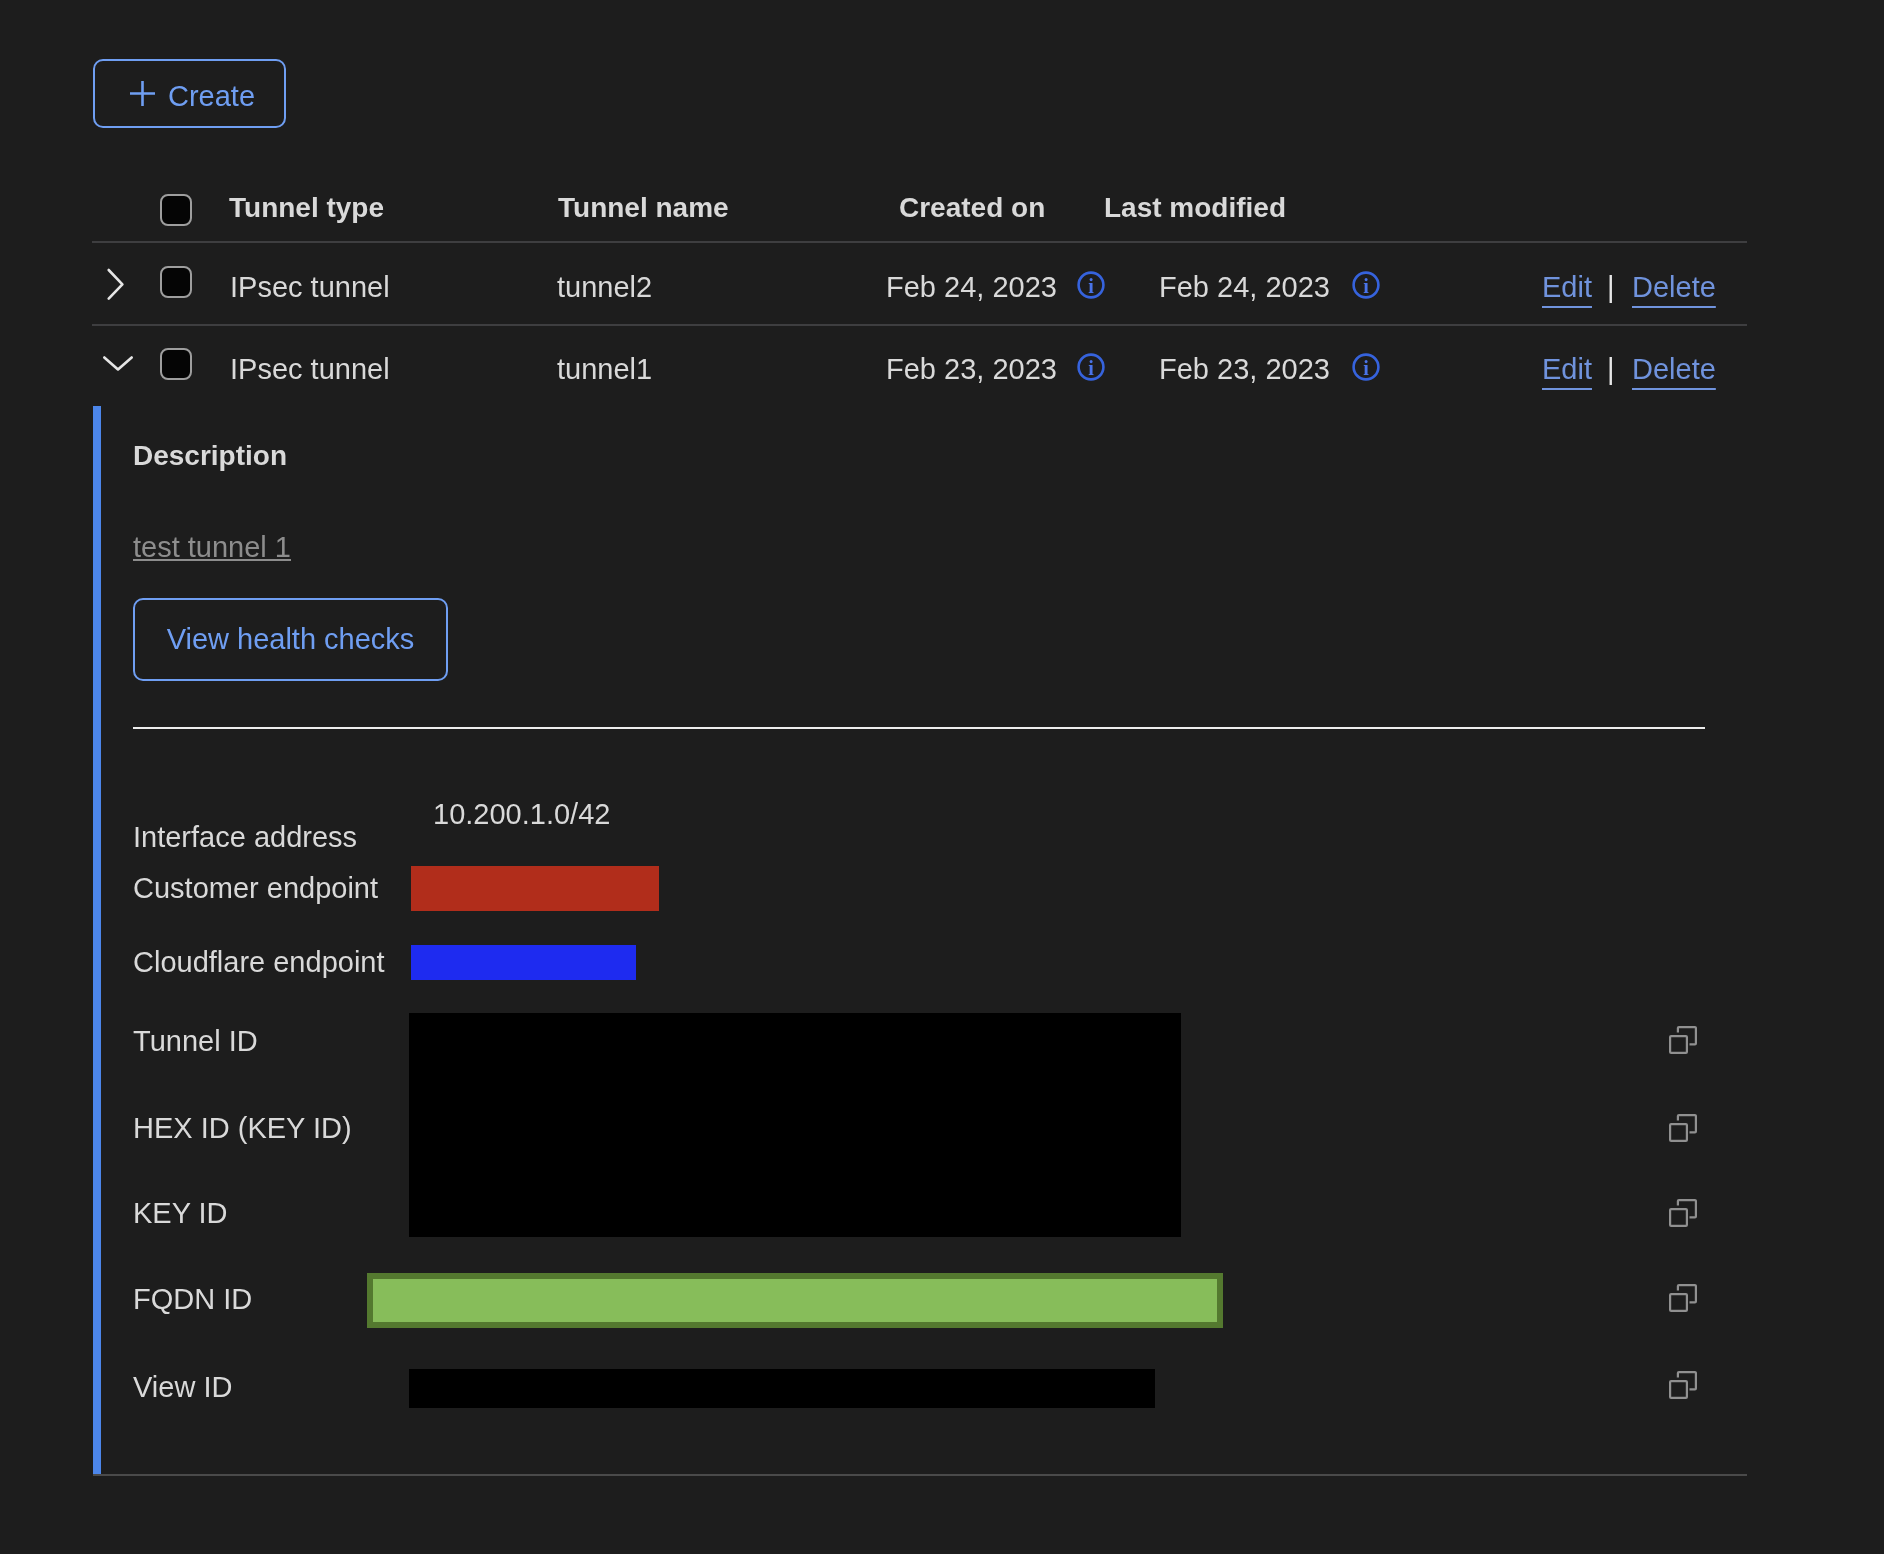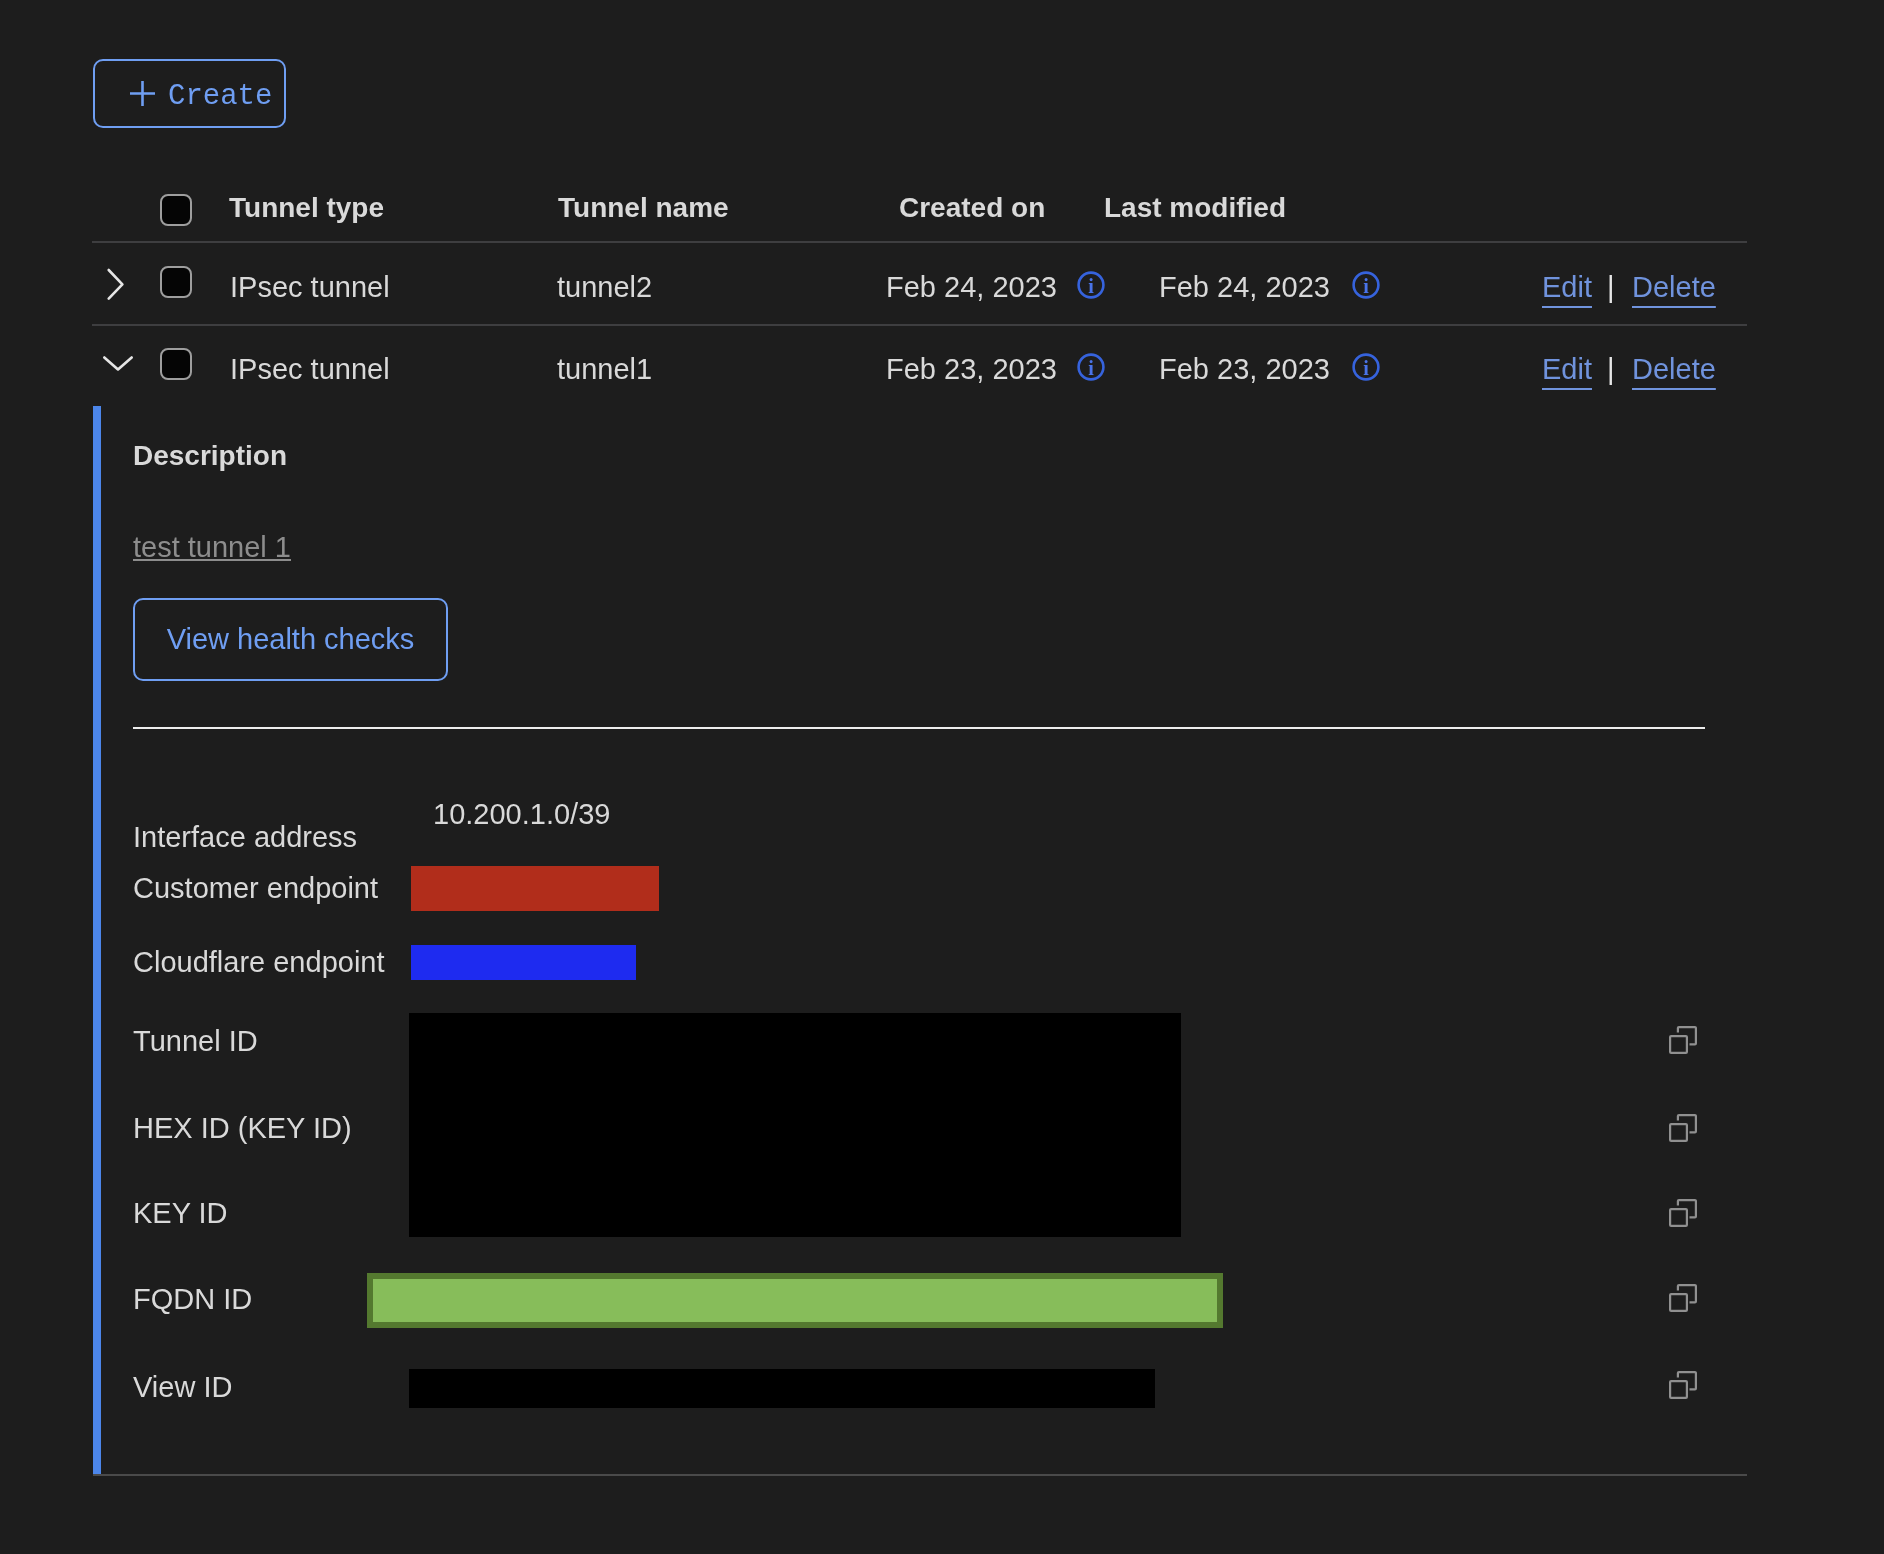--- a/index.html
+++ b/index.html
@@ -18,21 +18,21 @@
   .hline{position:absolute;height:2px;}
   .cbx{position:absolute;width:28px;height:28px;border:2px solid #9e9e9e;border-radius:8px;background:#050505;}
 </style>
 </head>
 <body>
 
 <div class="abs" style="left:93px;top:59px;width:193px;height:69px;border:2px solid #6f9ef2;border-radius:10px;box-sizing:border-box;"></div>
 <svg class="abs" style="left:129px;top:80px;" width="27" height="27" viewBox="0 0 27 27">
     <path d="M13.5 1 V26 M1 13.5 H26" stroke="#6f9ef2" stroke-width="2.6" fill="none"></path>
   </svg>
-<div class="txt" style="left:168px;top:76px;color:#6f9ef2;font-family:Liberation Mono, monospace;">Create</div>
+<div class="txt" style="left:168px;top:76px;color:#6f9ef2;">Create</div>
 
 <div class="cbx" style="left:160px;top:194px;"></div>
 <div class="txt bold" style="left:229px;top:188px;">Tunnel type</div>
 <div class="txt bold" style="left:558px;top:188px;">Tunnel name</div>
 <div class="txt bold" style="left:887px;top:188px;margin-left:12px;">Created on</div>
 <div class="txt bold" style="left:1104px;top:188px;">Last modified</div>
 
 <div class="hline" style="left:92px;top:241px;width:1655px;background:#3e3e40;"></div>
 <div class="hline" style="left:92px;top:324px;width:1655px;background:#3e3e40;"></div>
 
@@ -79,21 +79,21 @@
 <div class="abs" style="left:93px;top:406px;width:8px;height:1068px;background:#4c86ea;"></div>
 
 <div class="txt bold" style="left:133px;top:436px;">Description</div>
 <div class="txt" style="left:133px;top:527px;color:#8d8d8d;text-decoration:underline;">test tunnel 1</div>
 
 <div class="abs" style="left:133px;top:598px;width:315px;height:83px;border:2px solid #6f9ef2;border-radius:10px;box-sizing:border-box;display:flex;align-items:center;justify-content:center;color:#6f9ef2;font-size:29px;">View health checks</div>
 
 <div class="hline" style="left:133px;top:727px;width:1572px;background:#ececec;"></div>
 
 <div class="txt" style="left:133px;top:817px;">Interface address</div>
-<div class="txt" style="left:433px;top:794px;">10.200.1.0/39</div>
+<div class="txt" style="left:433px;top:794px;">10.200.1.0/42</div>
 
 <div class="txt" style="left:133px;top:868px;">Customer endpoint</div>
 <div class="abs" style="left:411px;top:866px;width:248px;height:45px;background:#b12d1b;"></div>
 
 <div class="txt" style="left:133px;top:942px;">Cloudflare endpoint</div>
 <div class="abs" style="left:411px;top:945px;width:225px;height:35px;background:#1e2bf0;"></div>
 
 <div class="txt" style="left:133px;top:1021px;">Tunnel ID</div>
 <div class="abs" style="left:409px;top:1013px;width:772px;height:224px;background:#000;"></div>
 

